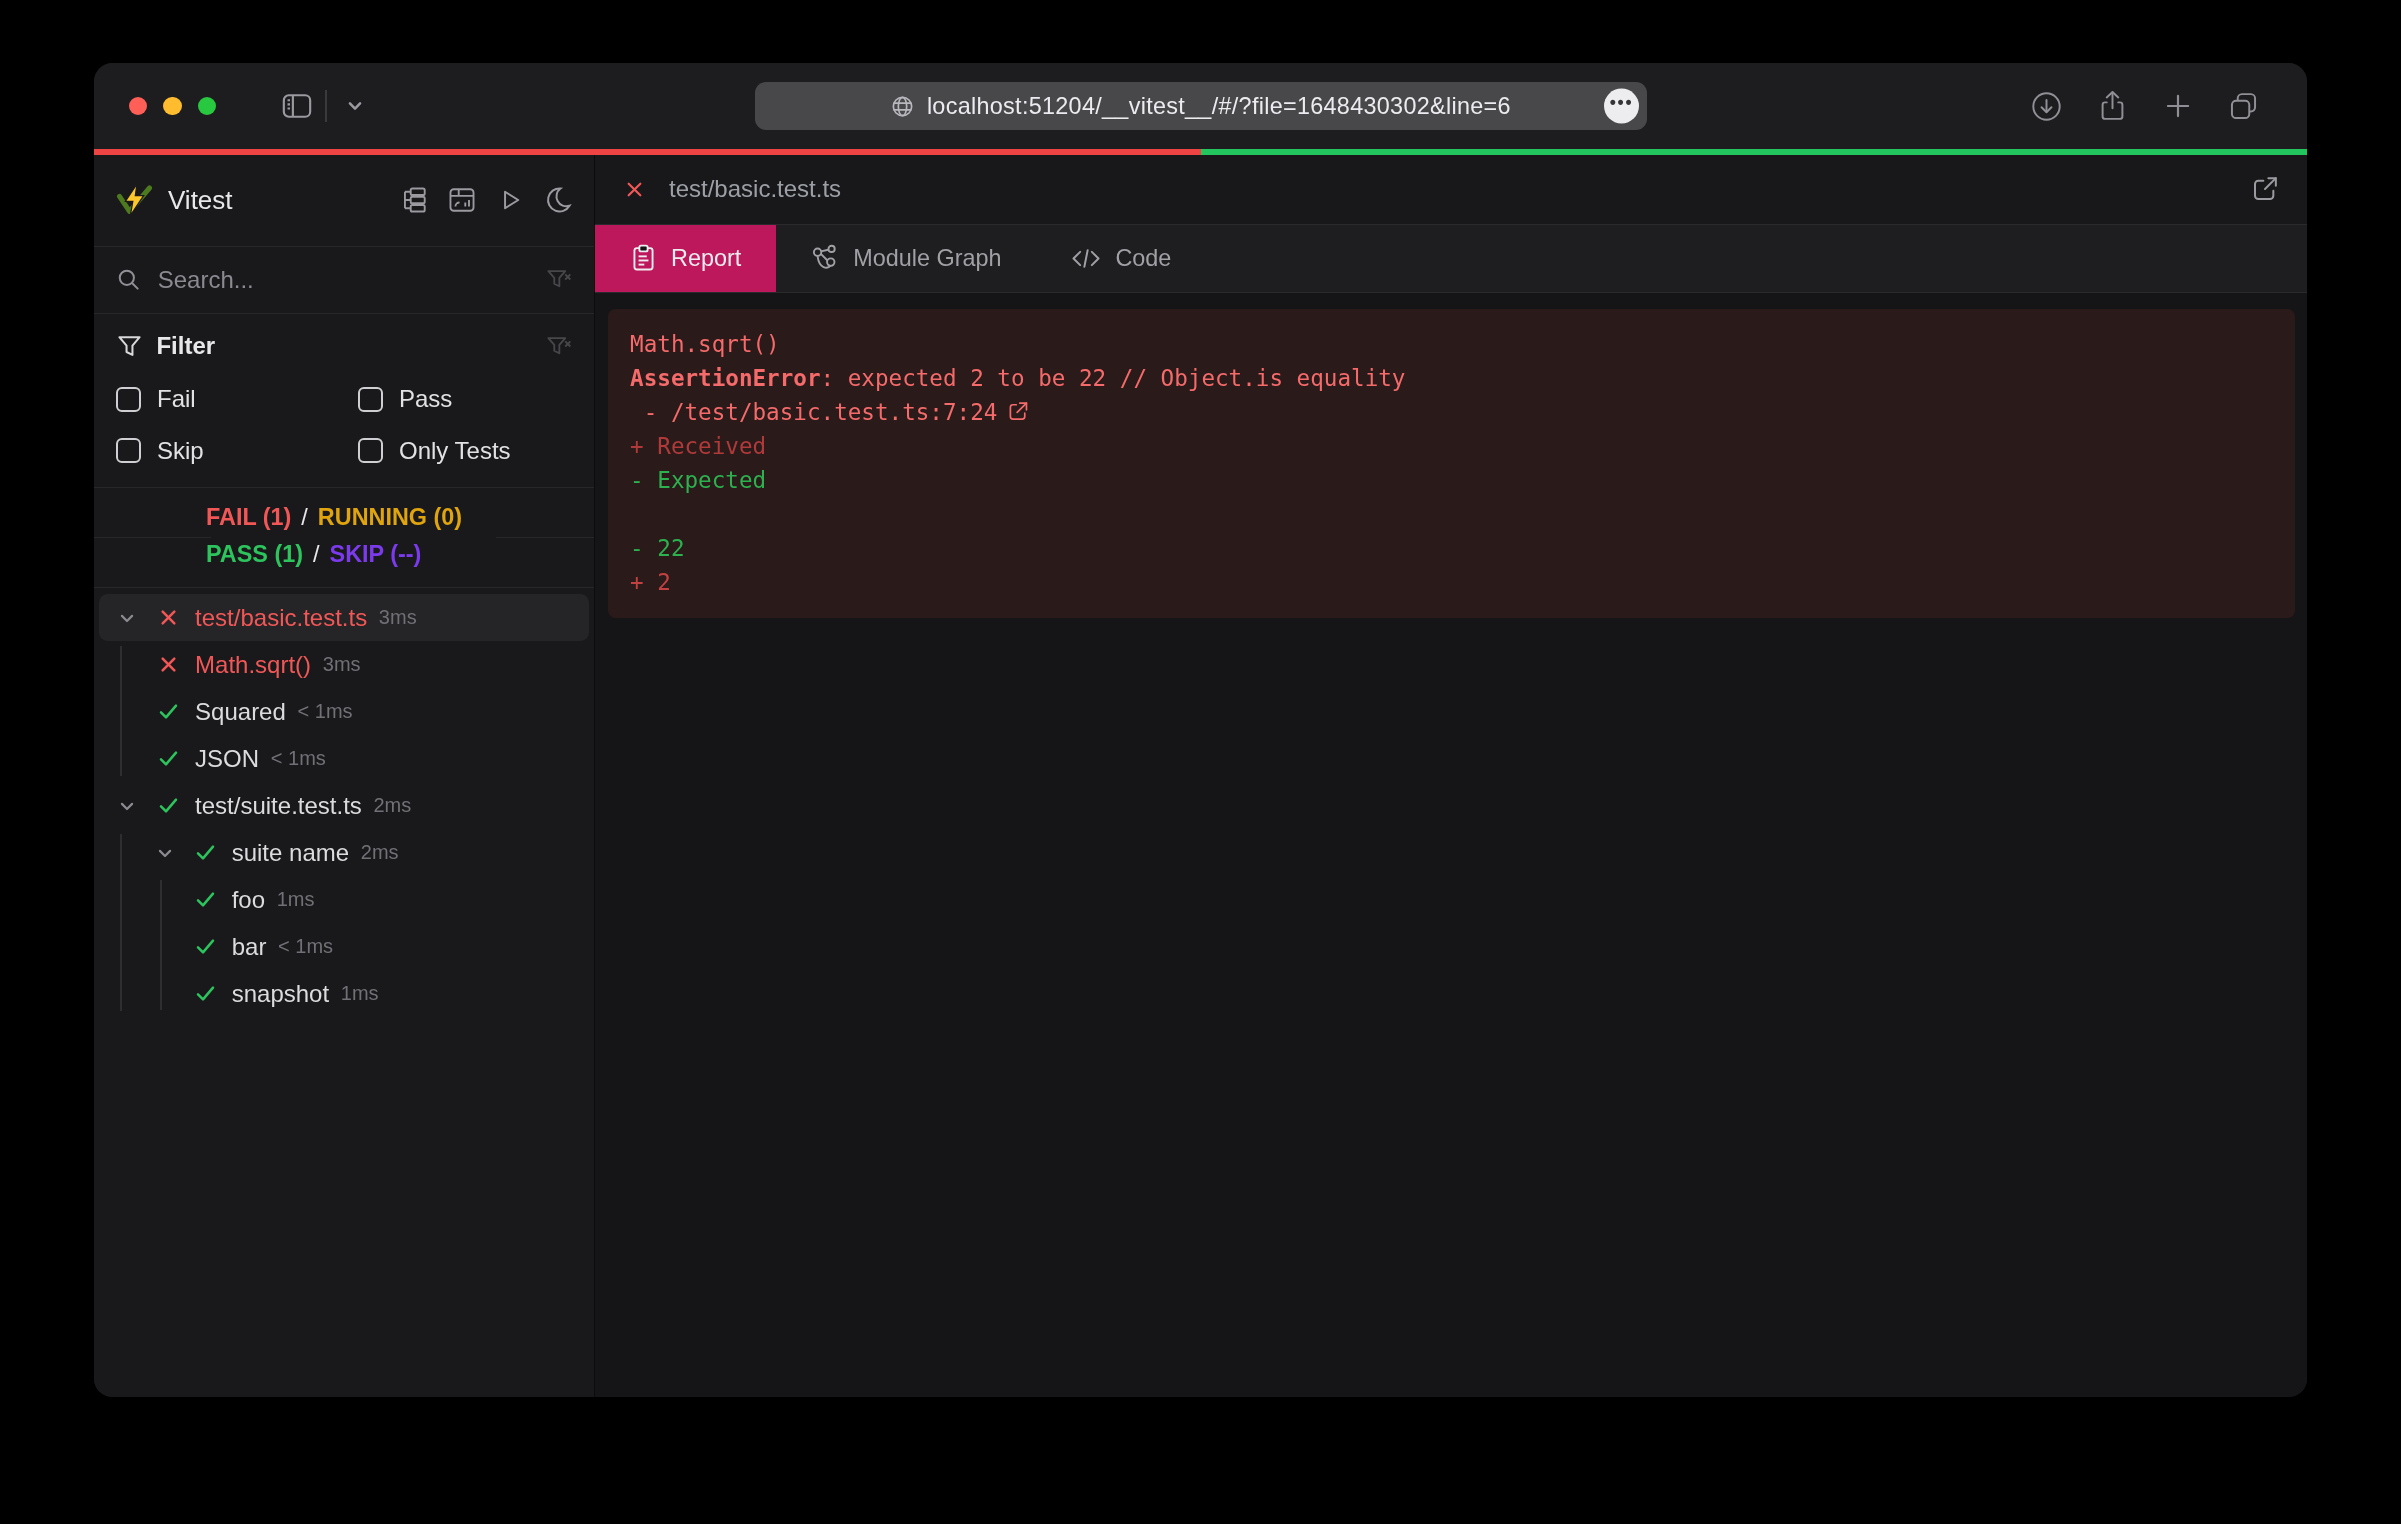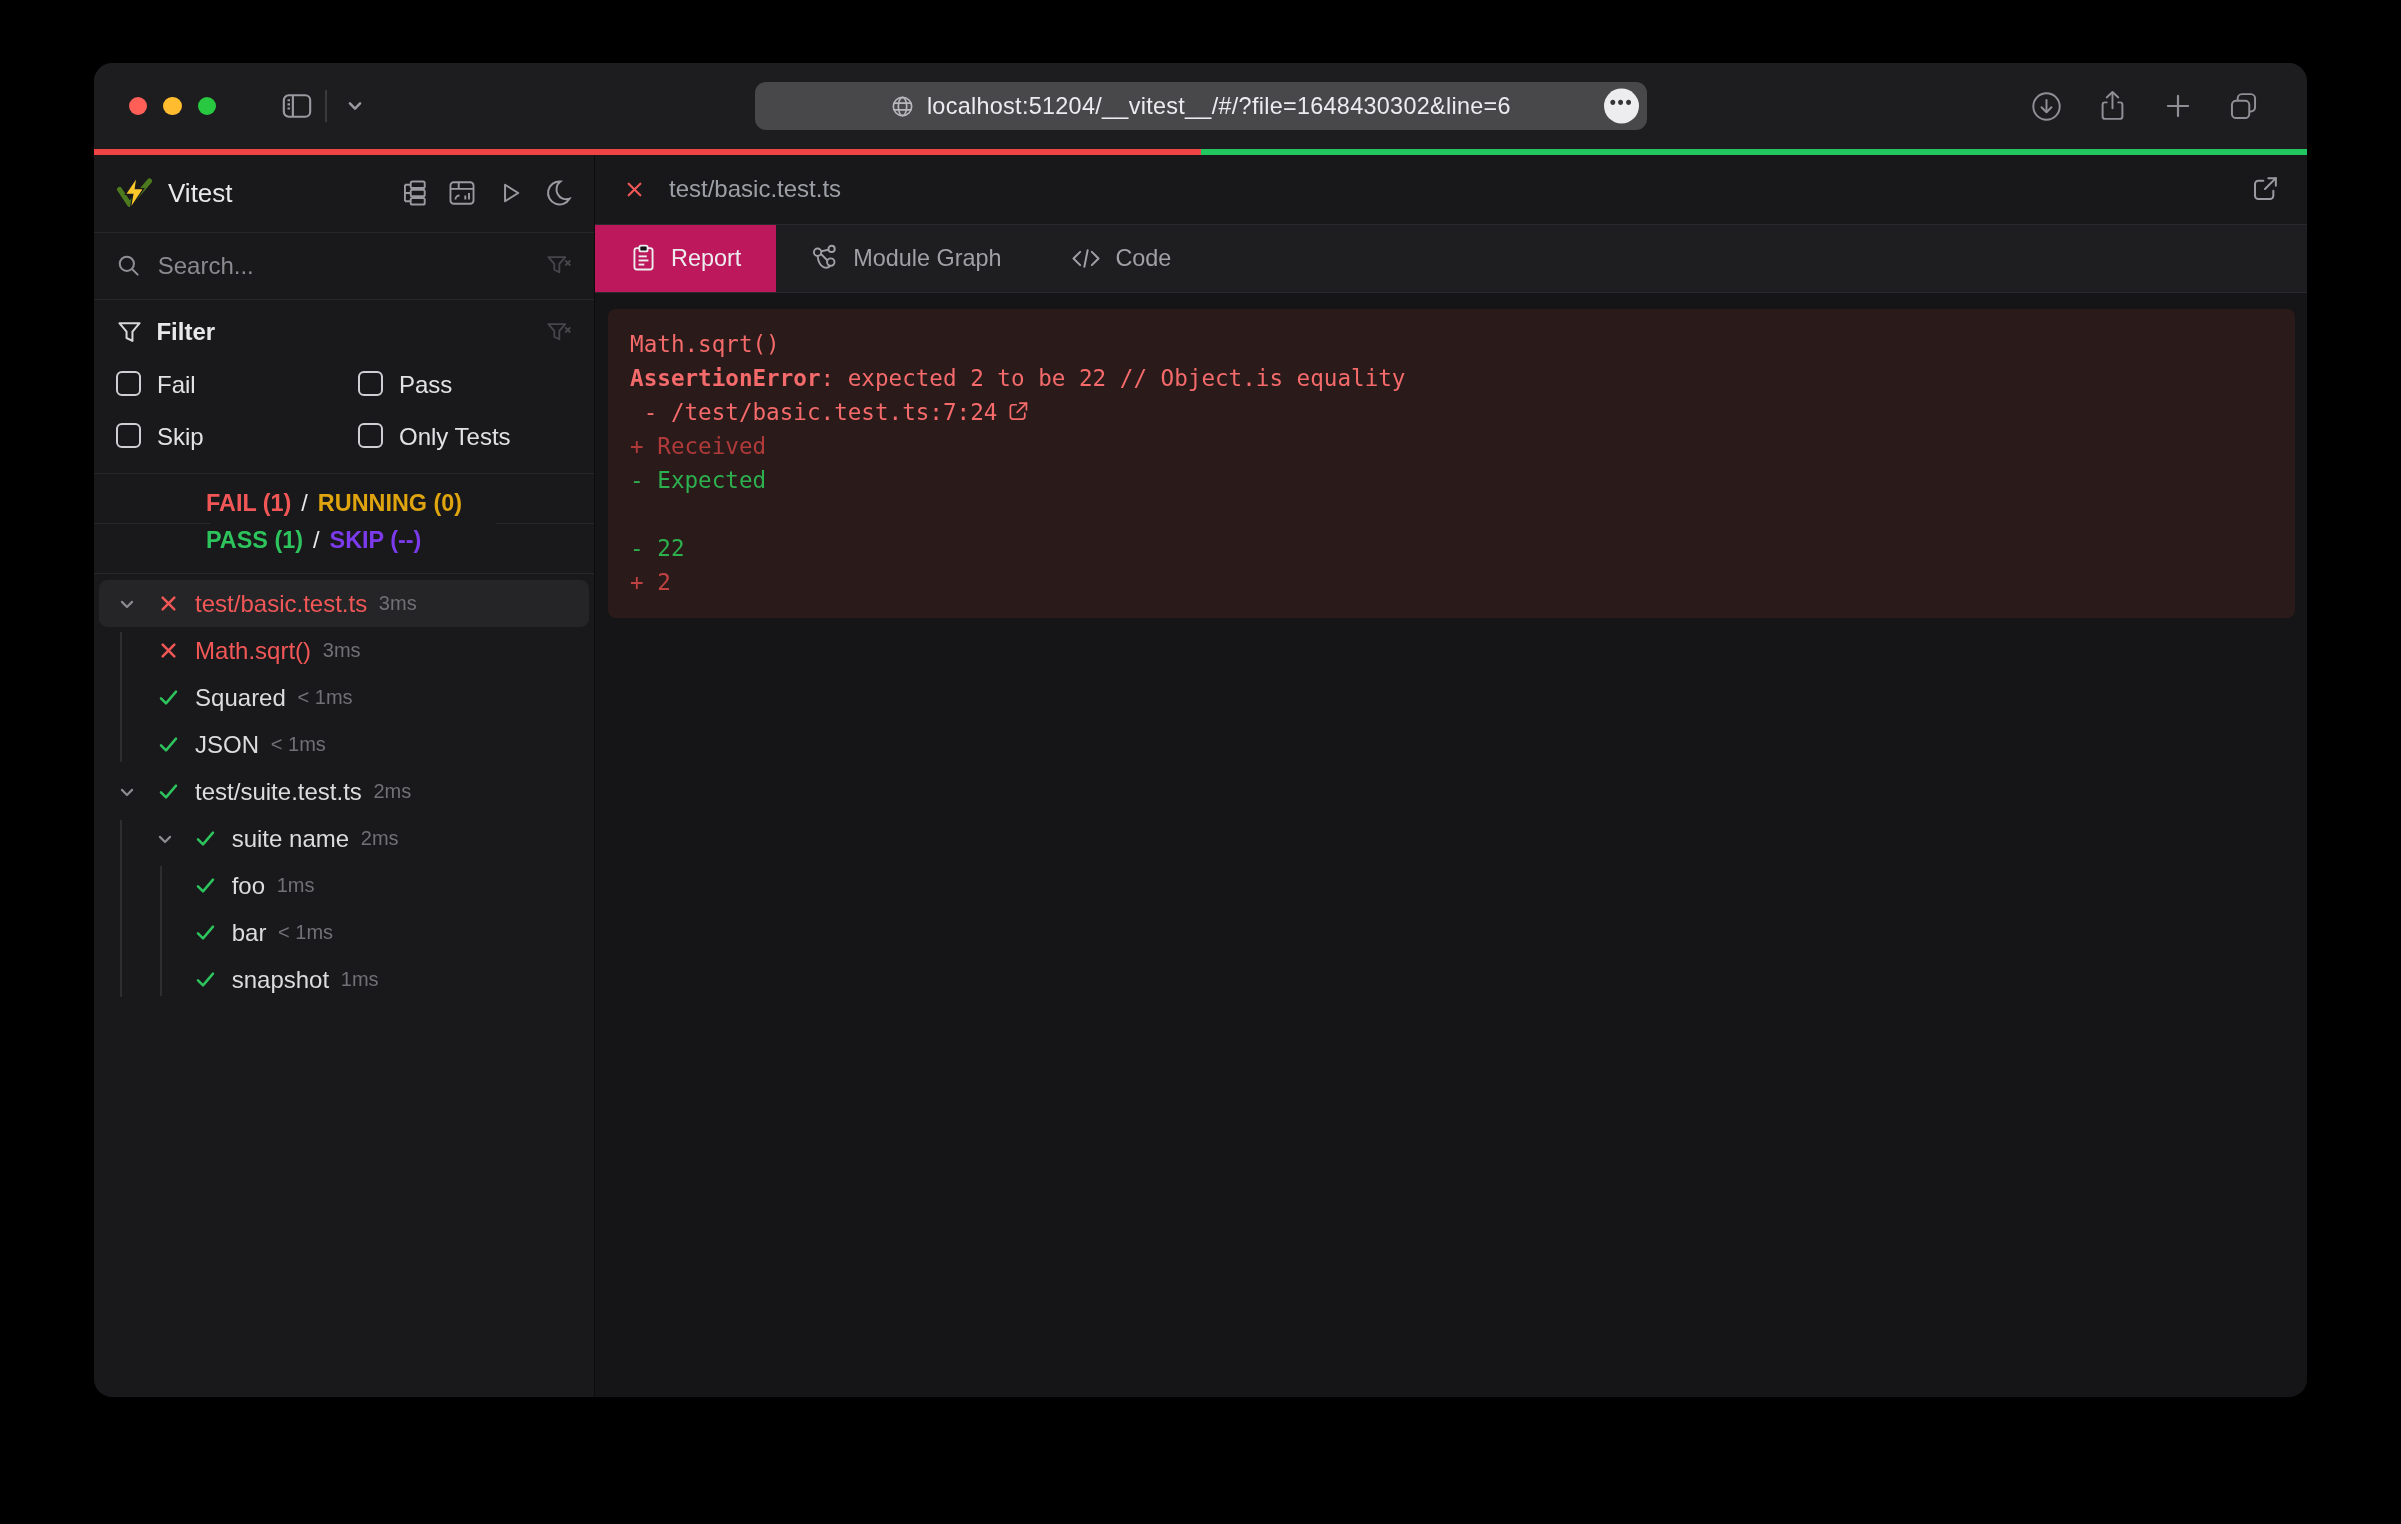--- a/index.html
+++ b/index.html
@@ -34,39 +34,39 @@
   
   .progress { height:5.8px; display:flex; flex:0 0 auto; }
   .progress .seg { height:100%; }
 
   
   .app { flex:1; display:flex; min-height:0; background:#151517; }
 
   
   .sidebar { width:501px; flex:0 0 auto; background:#19191b; border-right:1.7px solid #0c0c0d;
              display:flex; flex-direction:column; }
-  .side-header { height:78px; flex:0 0 auto; display:flex; align-items:center;
+  .side-header { height:92px; flex:0 0 auto; display:flex; align-items:center;
                  padding:0 22px; border-bottom:0.8px solid #27272a; }
   .brand-title { color:#e8e8ea; font-size:26px; font-weight:500; margin-left:15px; }
   .side-actions { margin-left:auto; display:flex; gap:20px; color:#9a9aa0; }
   .icon-btn { display:flex; align-items:center; justify-content:center; }
 
   .search-row { height:67px; flex:0 0 auto; display:flex; align-items:center;
                 padding:0 22px; border-bottom:0.8px solid #27272a; color:#8f8f95; }
   .search-input { flex:1; margin-left:16.7px; background:transparent; border:none; outline:none;
                   color:#dddde0; font-size:24px; font-family:"Liberation Sans",sans-serif; }
   .search-input::placeholder { color:#8a8a90; }
   .dim-icon { color:#47474b; }
 
   .filter-block { padding:18.4px 22px 22px; flex:0 0 auto; }
   .filter-title-row { display:flex; align-items:center; color:#d8d8db; }
   .filter-title { font-size:24px; font-weight:700; color:#e8e8ea; margin-left:13.4px; }
   .filter-title-row .dim-icon { margin-left:auto; }
   .filter-grid { display:grid; grid-template-columns:242px 1fr; row-gap:23.4px; margin-top:25px; }
-  .check-item { display:flex; align-items:flex-start; }
+  .check-item { display:flex; align-items:center; }
   .checkbox { appearance:none; width:25px; height:25px; border:2.5px solid #cfcfd3; border-radius:5.8px;
               background:transparent; flex:0 0 auto; }
   .check-label { color:#e2e2e5; font-size:24px; margin-left:16px; }
 
   
   .status-block { position:relative; flex:0 0 auto; border-top:0.8px solid #27272a; border-bottom:0.8px solid #27272a;
                   padding:11.7px 0 13.4px 112px; font-weight:700; font-size:23.4px; }
   .status-row { height:37px; display:flex; align-items:center; gap:10px; white-space:pre; }
   .st-fail { color:#f25757; } .st-running { color:#dfa40e; }
   .st-pass { color:#2dc45d; } .st-skip { color:#7c3aed; }

